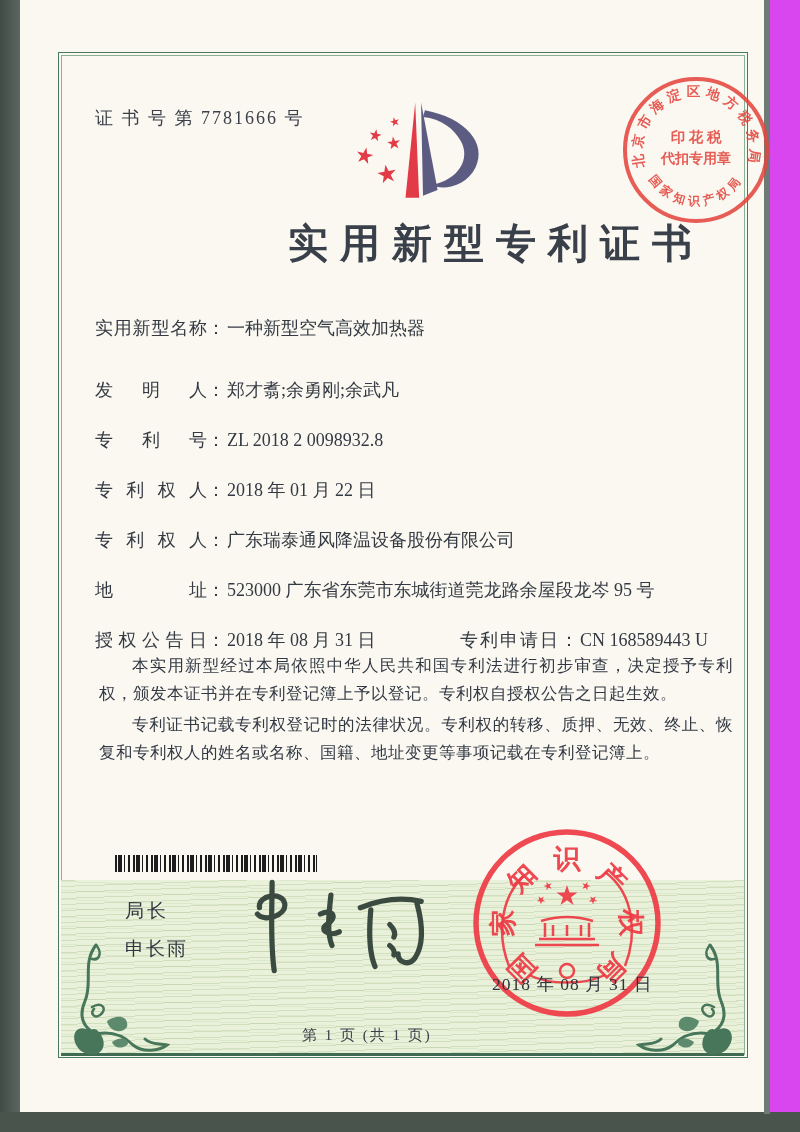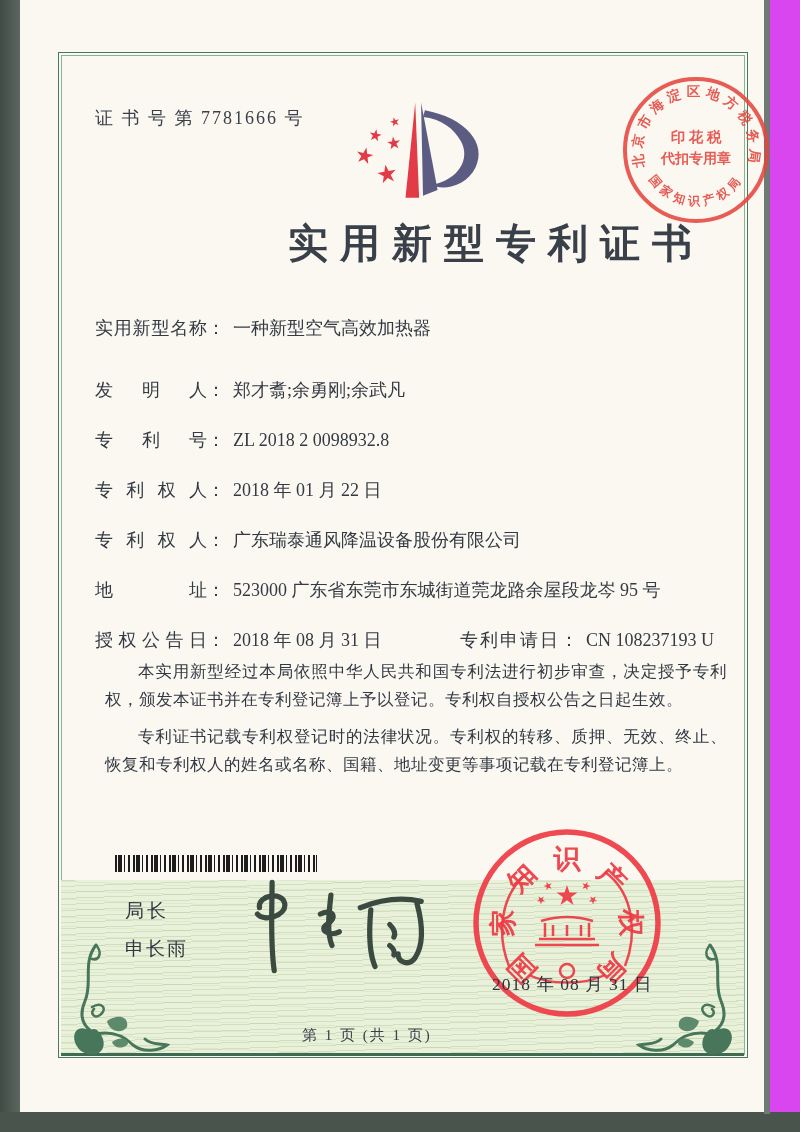--- a/index.html
+++ b/index.html
@@ -19,26 +19,26 @@
     background-image:repeating-linear-gradient(178deg,rgba(110,150,80,.20) 0 1px,transparent 1px 6px),
                      repeating-linear-gradient(2deg,rgba(140,180,110,.14) 0 1px,transparent 1px 9px);
     border-bottom:3px solid #3f6b52;}
   .cert-no{position:absolute;left:95px;top:106px;font-size:18px;color:#3a3f48;letter-spacing:2px;}
   .logo{position:absolute;left:318px;top:94px;width:175px;height:120px;}
   .title{position:absolute;left:100px;top:218px;width:604px;text-align:right;
     font-size:40px;font-weight:700;color:#3a4049;letter-spacing:12px;line-height:52px;}
   .row{position:absolute;left:95px;width:640px;font-size:18px;color:#343a43;white-space:nowrap;}
   .lab{display:inline-block;width:112px;text-align:justify;text-align-last:justify;vertical-align:bottom;}
   .colon{display:inline-block;}
-  .val{margin-left:8px;}
+  .val{margin-left:2px;}
   .pair2{position:absolute;left:365px;top:0;}
   .pair2 .lab{width:auto;letter-spacing:2px;}
   .body-text{position:absolute;left:95px;top:648px;width:642px;font-size:16.5px;line-height:27.6px;
     color:#333944;text-align:justify;letter-spacing:.5px;}
-  .body-text p{margin:10px;text-indent:2em;}
+  .body-text p{margin:4px;text-indent:2em;}
   .barcode{position:absolute;left:115px;top:855px;width:202px;height:17px;
     background:repeating-linear-gradient(90deg,#1d1d1d 0 2px,transparent 2px 3px,#1d1d1d 3px 7px,
     transparent 7px 9px,#1d1d1d 9px 10px,transparent 10px 13px,#1d1d1d 13px 15px,transparent 15px 18px);}
   .director-title{position:absolute;left:125px;top:898px;font-size:19px;color:#2f3640;letter-spacing:3px;text-align:center;}
   .director-name{position:absolute;left:125px;top:936px;font-size:19px;color:#2f3640;letter-spacing:2px;}
   .signature{position:absolute;left:228px;top:872px;width:210px;height:105px;}
   .seal{position:absolute;left:468px;top:824px;width:198px;height:198px;}
   .seal-date{position:absolute;left:492px;top:972px;font-size:17.5px;color:#2e333c;letter-spacing:1px;z-index:5;}
   .stamp{position:absolute;left:616px;top:70px;width:160px;height:160px;}
   .footer{position:absolute;left:302px;top:1026px;width:200px;font-size:15px;color:#3a404a;letter-spacing:2px;}
@@ -117,21 +117,21 @@
   </div>
   <div class="row" style="top:528px">
     <span class="lab">专利权人</span><span class="colon">：</span><span class="val">广东瑞泰通风降温设备股份有限公司</span>
   </div>
   <div class="row" style="top:578px">
     <span class="lab">地址</span><span class="colon">：</span><span class="val">523000 广东省东莞市东城街道莞龙路余屋段龙岑 95 号</span>
   </div>
   <div class="row" style="top:628px">
     <span class="lab">授权公告日</span><span class="colon">：</span><span class="val">2018 年 08 月 31 日</span>
     <span class="pair2">
-      <span class="lab">专利申请日</span><span class="colon">：</span><span class="val">CN 108237193 U</span>
+      <span class="lab">专利申请日</span><span class="colon">：</span><span class="val">CN 168589443 U</span>
     </span>
   </div>
 
   <div class="body-text">
     <p>本实用新型经过本局依照中华人民共和国专利法进行初步审查，决定授予专利权，颁发本证书并在专利登记簿上予以登记。专利权自授权公告之日起生效。</p>
     <p>专利证书记载专利权登记时的法律状况。专利权的转移、质押、无效、终止、恢复和专利权人的姓名或名称、国籍、地址变更等事项记载在专利登记簿上。</p>
   </div>
 
   <div class="barcode"></div>
 

